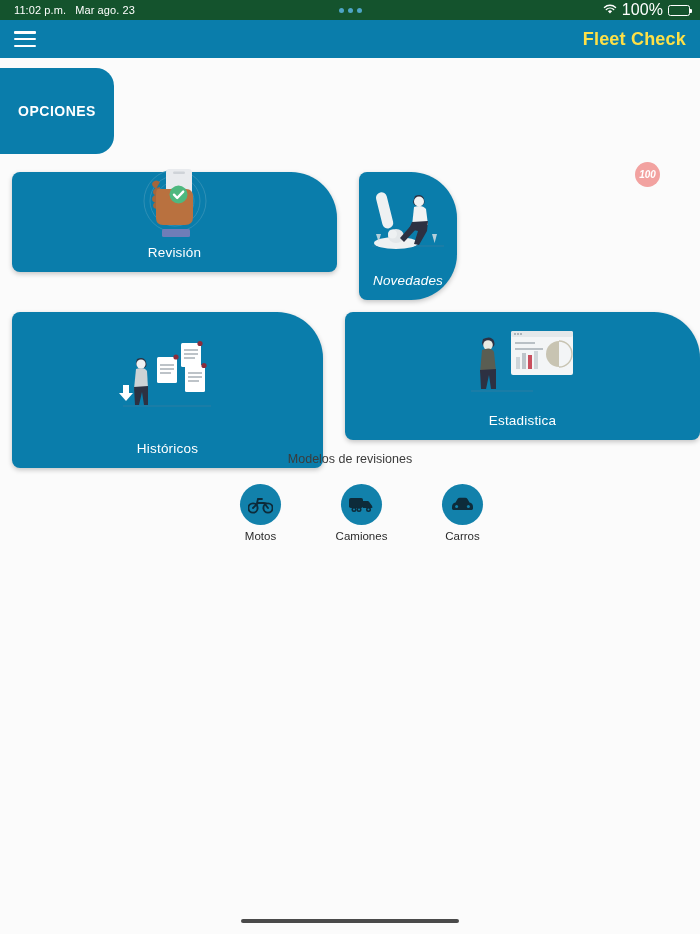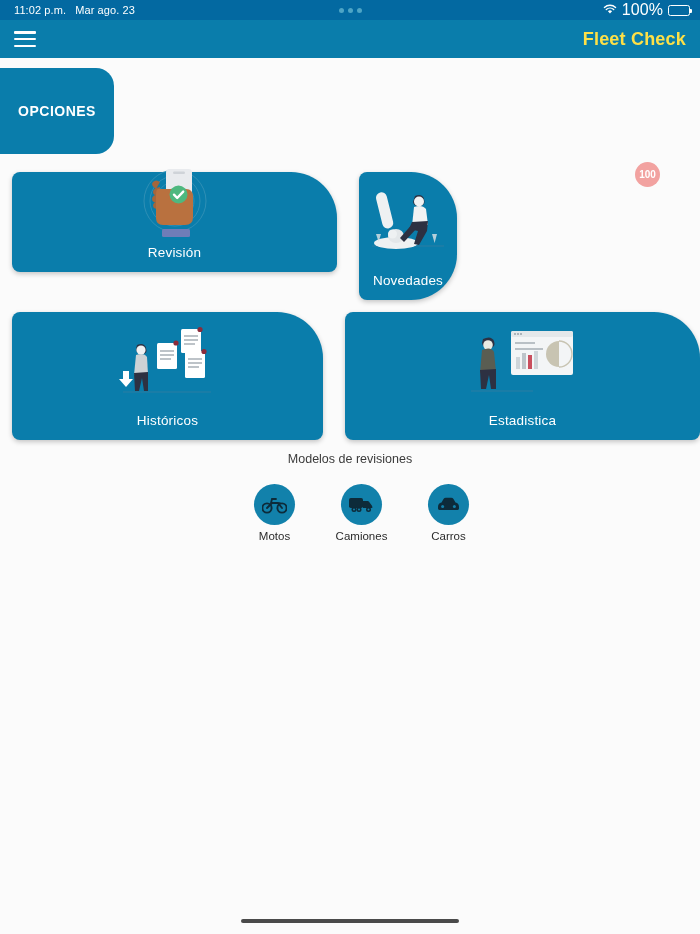--- a/index.html
+++ b/index.html
@@ -7,21 +7,21 @@
     width: 700px; height: 934px;
     font-family: "Liberation Sans", sans-serif;
     background: #ffffff;
     overflow: hidden;
   }
   #app { position: relative; width: 700px; height: 934px; background: #fbfbfb; }
 
   
   .status-bar {
     position: absolute; top: 0; left: 0; width: 700px; height: 20px;
-    background: #0369a1; color: #ffffff;
+    background: #14532d; color: #ffffff;
     display: flex; align-items: center;
     font-size: 11px; letter-spacing: .1px;
   }
   .status-left { display: flex; align-items: center; gap: 9px; padding-left: 14px; }
   .status-center { position: absolute; left: 0; right: 0; display: flex; justify-content: center; gap: 4px; }
   .status-dot { width: 5px; height: 5px; border-radius: 50%; background: #4ea5c6; }
   .status-right {
     position: absolute; right: 10px; display: flex; align-items: center; gap: 5px;
     font-size: 16px;
   }
@@ -64,36 +64,36 @@
     box-shadow: 0 2px 5px rgba(0,0,0,.22);
     display: flex; flex-direction: column; align-items: center; justify-content: flex-end;
   }
   .card-label {
     color: #ffffff; font-size: 13.5px; text-align: center;
     padding-bottom: 12px; letter-spacing: .2px;
   }
   .card-art { flex: 1; display: flex; align-items: center; justify-content: center; width: 100%; }
 
   .card-revision  { margin-left: 12px; width: 325px; height: 100px; border-radius: 8px 46px 8px 8px; }
-  .card-novedades { margin-left: 22px; width: 98px;  height: 128px; border-radius: 8px 46px 46px 8px; }
-  .card-historicos{ margin-left: 12px; width: 325px; height: 128px; border-radius: 8px 46px 8px 8px; }
+  .card-novedades { margin-left: 22px; width: 98px;  height: 128px; border-radius: 8px 46px 46px 8px; font-style: italic; }
+  .card-historicos{ margin-left: 12px; width: 325px; height: 156px; border-radius: 8px 46px 8px 8px; }
   .card-estadistica{ margin-left: 22px; width: 371px; height: 128px; border-radius: 8px 46px 8px 8px; }
 
   .badge {
     position: absolute; top: -10px; left: 276px;
     width: 25px; height: 25px; border-radius: 50%;
     background: rgba(236, 106, 104, .62);
     color: #ffffff; font-size: 10px; font-weight: bold;
     display: flex; align-items: center; justify-content: center;
   }
 
   
   .modelos { position: absolute; top: 452px; left: 0; width: 700px; text-align: center; }
   .modelos-title { font-size: 12.5px; color: #3b3b3b; margin-bottom: 18px; }
-  .modelos-row { display: flex; justify-content: center; gap: 19px; padding-left: 23px; }
+  .modelos-row { display: flex; justify-content: center; gap: 33px; padding-left: 23px; }
   .model-item { display: flex; flex-direction: column; align-items: center; cursor: pointer; width: 68px; }
   .model-circle {
     width: 41px; height: 41px; border-radius: 50%; background: #1281ab;
     display: flex; align-items: center; justify-content: center; margin-bottom: 5px;
   }
   .model-label { font-size: 11.5px; color: #2b2b2b; }
 
   
   .home-indicator {
     position: absolute; bottom: 11px; left: 50%; transform: translateX(-50%);

